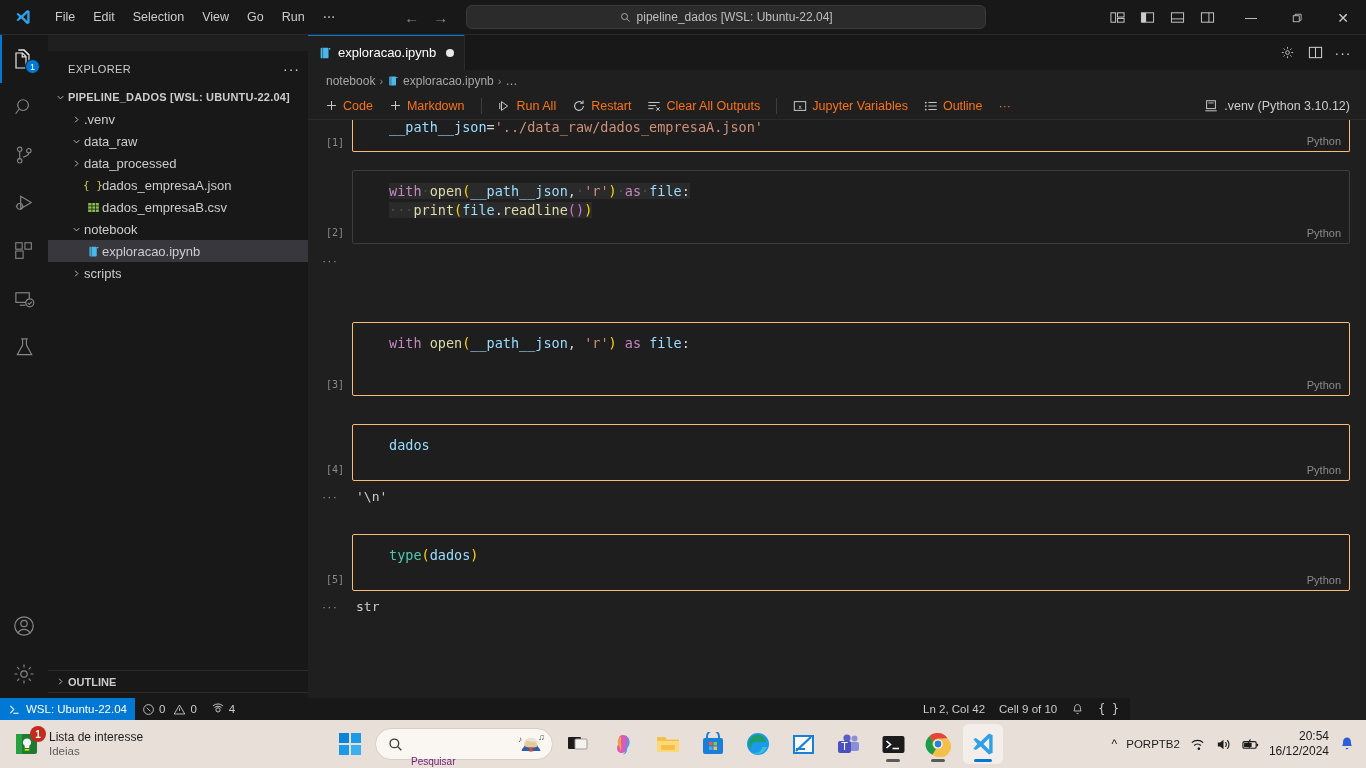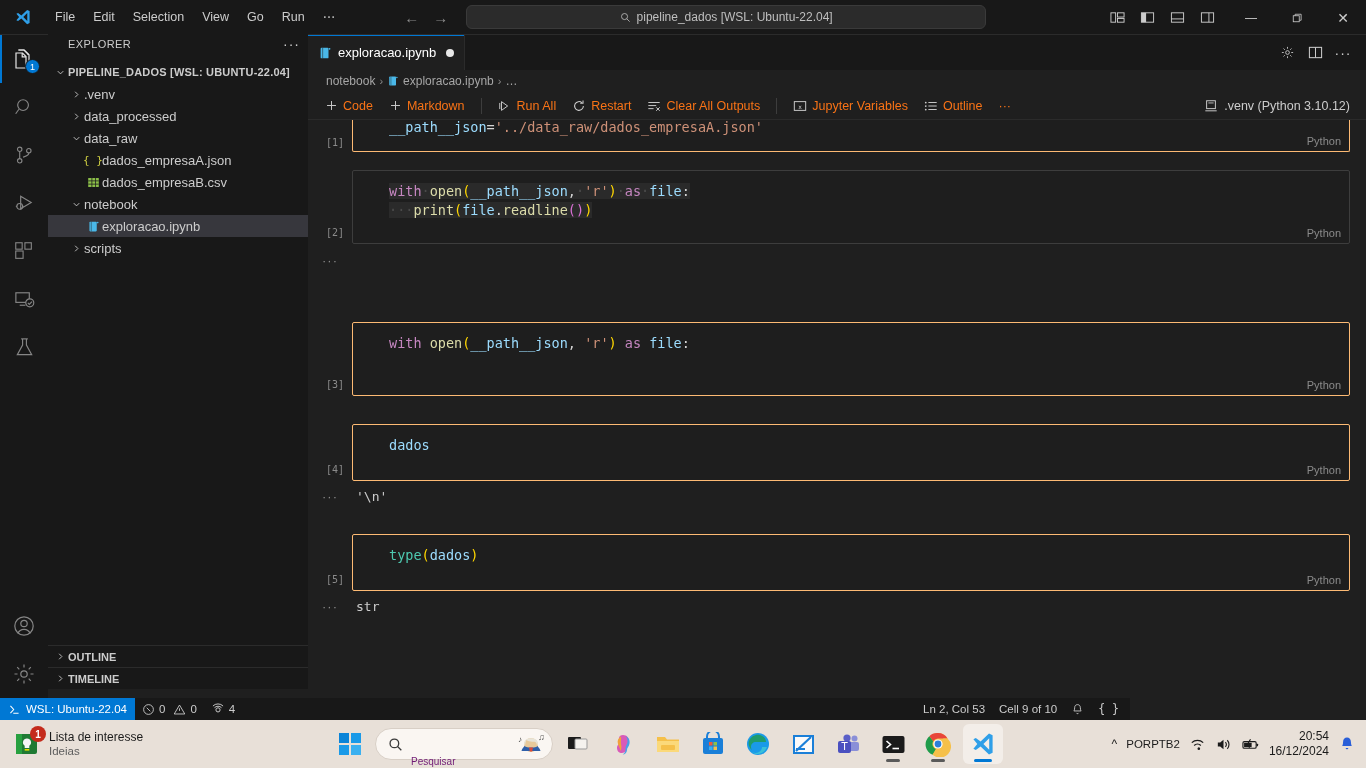--- a/index.html
+++ b/index.html
@@ -53,21 +53,21 @@
   .act-badge {
     position: absolute; right: 8px; bottom: 9px; min-width: 15px; height: 15px;
     background: #0078d4; color: #fff; border-radius: 8px; font-size: 9px;
     display: flex; align-items: center; justify-content: center; padding: 0 4px;
     border: 1px solid #181818;
   }
   .act-bottom { margin-top: auto; display: flex; flex-direction: column; }
 
   
   .sidebar {
-    position: absolute; top: 26px; left: 48px; width: 260px; height: 663px;
+    position: absolute; top: 51px; left: 48px; width: 260px; height: 663px;
     background: #181818; display: flex; flex-direction: column;
   }
   .sidebar-header {
     height: 35px; display: flex; align-items: center; justify-content: space-between;
     padding: 0 8px 0 20px;
   }
   .sidebar-title { font-size: 11px; color: #cccccc; letter-spacing: .4px; }
   .dots { color: #cccccc; font-size: 14px; letter-spacing: 1px; line-height: 10px; }
   .tree { flex: 1; overflow: hidden; padding-top: 0; }
   .row {
@@ -378,33 +378,33 @@
           <svg width="11" height="11" viewBox="0 0 16 16">
               <path d="m6 4 4 4-4 4" fill="none" stroke="#cccccc" stroke-width="1.3"></path>
             </svg>
         </span>
         <span>.venv</span>
       </div>
 
       <div class="row" style="padding-left:20px;">
         <span class="chev">
           <svg width="11" height="11" viewBox="0 0 16 16">
-              <path d="m6 4 4 4-4 4" fill="none" stroke="#cccccc" stroke-width="1.3"></path>
-            </svg>
-        </span>
-        <span>data_processed</span>
+              <path d="m4 6 4 4 4-4" fill="none" stroke="#cccccc" stroke-width="1.3"></path>
+            </svg>
+        </span>
+        <span>data_raw</span>
       </div>
 
       <div class="row" style="padding-left:20px;">
         <span class="chev">
           <svg width="11" height="11" viewBox="0 0 16 16">
-              <path d="m4 6 4 4 4-4" fill="none" stroke="#cccccc" stroke-width="1.3"></path>
-            </svg>
-        </span>
-        <span>data_raw</span>
+              <path d="m6 4 4 4-4 4" fill="none" stroke="#cccccc" stroke-width="1.3"></path>
+            </svg>
+        </span>
+        <span>data_processed</span>
       </div>
 
       <div class="row" style="padding-left:36px;">
         <span class="ficon" style="color:#cbcb41;font-family:'DejaVu Sans Mono',monospace;">{ }</span>
         <span>dados_empresaA.json</span>
       </div>
 
       <div class="row" style="padding-left:36px;">
         <span class="ficon">
           <svg width="13" height="13" viewBox="0 0 16 16">
@@ -662,21 +662,21 @@
       <span>0</span>
     </div>
     <div class="sb-item">
       <svg width="14" height="14" viewBox="0 0 16 16">
           <circle cx="8" cy="9" r="2.4" fill="none" stroke="#cccccc" stroke-width="1.1"></circle>
           <path d="M4 6.5a5.6 5.6 0 0 1 8 0M2.2 4.6a8.2 8.2 0 0 1 11.6 0" fill="none" stroke="#cccccc" stroke-width="1.1"></path>
         </svg>
       <span>4</span>
     </div>
     <div class="sb-right">
-      <div class="sb-item">Ln 2, Col 53</div>
+      <div class="sb-item">Ln 2, Col 42</div>
       <div class="sb-item">Cell 9 of 10</div>
       <div class="sb-item">
         <svg width="13" height="13" viewBox="0 0 16 16">
             <path d="M8 2c2.2 0 3.5 1.6 3.5 3.8 0 3 1 4 1 4h-9s1-1 1-4C4.5 3.6 5.8 2 8 2Z" fill="none" stroke="#cccccc" stroke-width="1.1"></path>
             <path d="M6.7 12.2a1.4 1.4 0 0 0 2.6 0" fill="none" stroke="#cccccc" stroke-width="1.1"></path>
           </svg>
       </div>
       <div class="sb-item" style="font-family:'DejaVu Sans Mono',monospace;">{ }</div>
     </div>
   </div>

